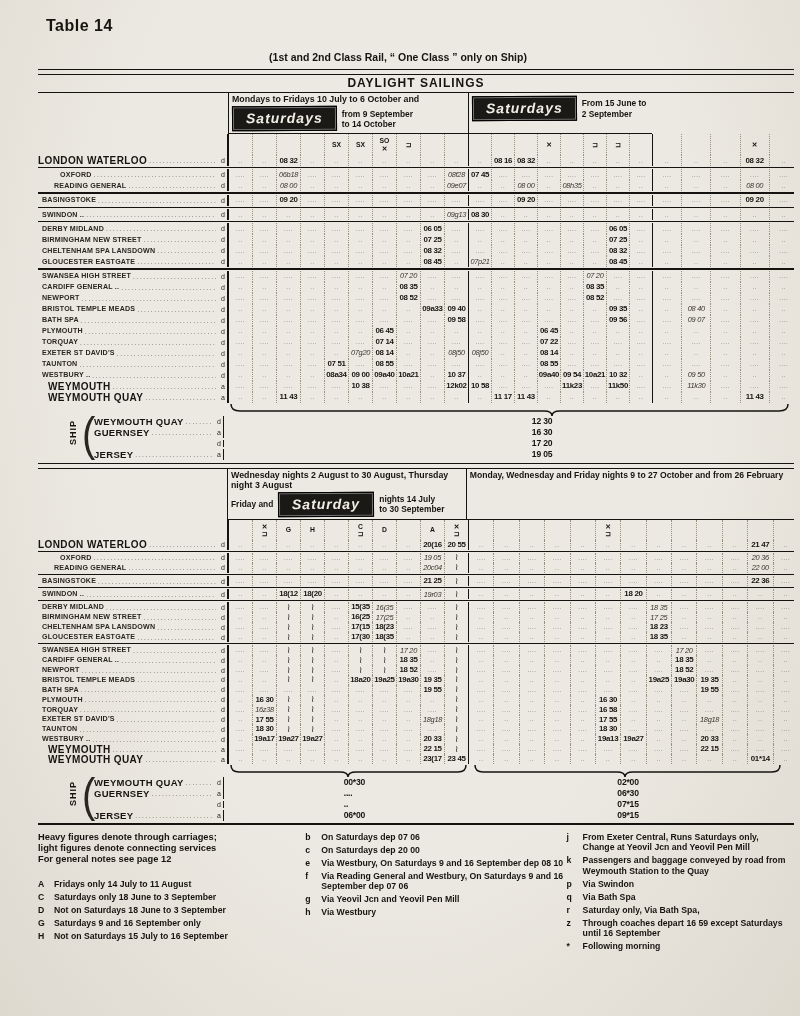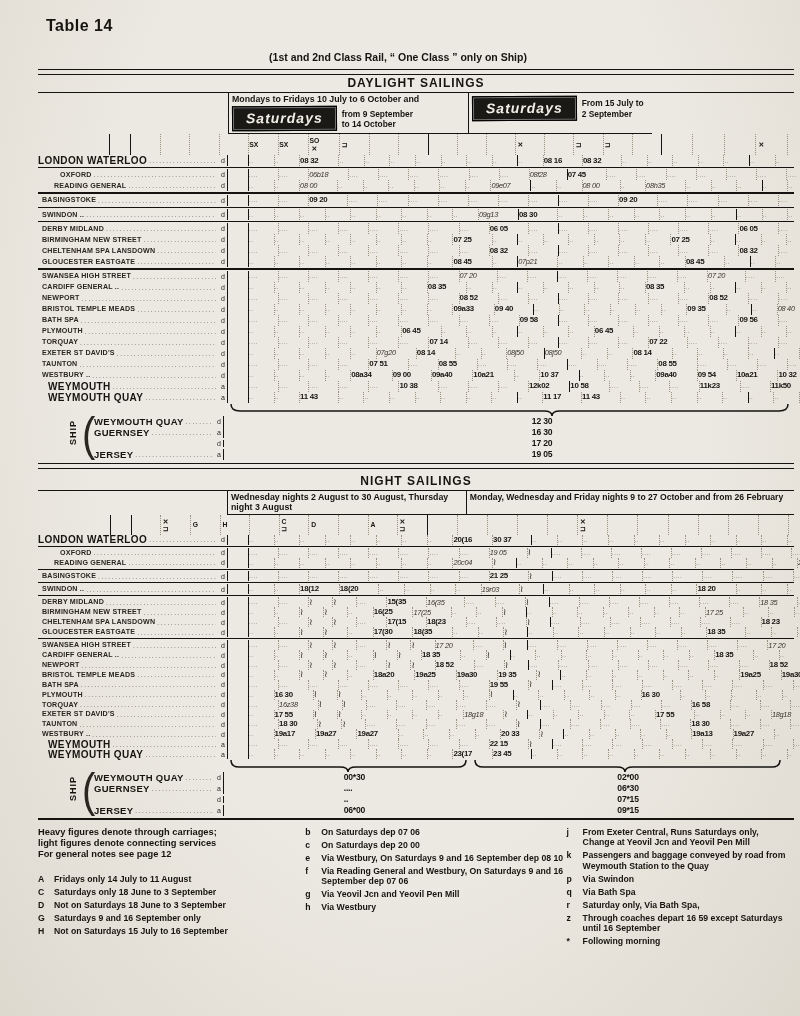--- a/index.html
+++ b/index.html
@@ -25,21 +25,21 @@
   .badge{display:inline-block;background:#1b1916;color:#f1eee6;font-style:italic;font-weight:800;
     font-size:14px;letter-spacing:1px;padding:3px 13px 4px;border:1px solid #000;transform:rotate(-.4deg);
     box-shadow:0 0 0 1px #777 inset;}
   .badgerow{display:flex;align-items:center;gap:5px;margin-top:2px;}
   .aftertxt{font-size:8.4px;font-weight:700;line-height:1.2;white-space:pre-line;}
   .sunbox{border:1.6px solid #15130f;background:#f0ede5;text-align:center;font-size:15px;font-weight:700;
     letter-spacing:.5px;padding:4px 0 5px;margin:2px 2px 2px 3px;}
   .g3sub{border-top:1.2px solid #15130f;text-align:center;font-size:8.2px;font-weight:700;padding-top:1px;}
   .nb p{margin:0 0 2px;font-size:8.6px;font-weight:700;line-height:1.2;}
   
-  .trow{display:flex;align-items:stretch;height:11px;gap:20px;}
+  .trow{display:flex;align-items:stretch;height:11px;}
   .night .trow{height:9.9px;}
   .symrow{height:21px;}
   .night .symrow{height:20px;}
   .label{width:190px;box-sizing:border-box;display:flex;align-items:center;border-right:1.6px solid #15130f;padding-right:2px;}
   .nm{white-space:nowrap;}
   .sm .nm{font-size:7.1px;font-weight:600;color:#2a2620;letter-spacing:.2px;}
   .big .nm{font-size:10px;font-weight:800;letter-spacing:.4px;}
   .leader{flex:1;overflow:hidden;white-space:nowrap;font-size:6.5px;letter-spacing:1.6px;color:#5c564d;margin:0 2px;}
   .da{font-size:7px;width:7px;text-align:right;color:#2a2620;}
   .cell{box-sizing:border-box;border-left:1px dotted #97907e;display:flex;flex-direction:column;align-items:center;justify-content:center;overflow:visible;}
@@ -95,21 +95,21 @@
           <div class="l1">Mondays to Fridays 10 July to 6 October and</div>
           <div class="badgerow">
             <span class="badge">Saturdays</span>
             <span class="aftertxt">from 9 September
 to 14 October</span>
           </div>
         </div>
         <div class="gb" style="width: 184px;">
           <div class="badgerow">
             <span class="badge">Saturdays</span>
-            <span class="aftertxt">From 15 July to
+            <span class="aftertxt">From 15 June to
 2 September</span>
           </div>
         </div>
       </div>
       <div class="trow symrow">
         <div class="label ">
           <span class="nm"></span>
         </div>
         <div class="cell sym gs" style="width: 24px;"></div>
         <div class="cell sym" style="width: 24px;"></div>
@@ -1806,26 +1806,31 @@
             <div class="sdata">
               <span class="shipval" style="left: 54%;">19 05</span>
             </div>
           </div>
         </div>
       </div>
     </div>
 
   <div class="rule2" style="margin-top:3px"></div>
 
-  <div class="sectitle" style="margin-top:4px">NIGHT SAILINGS</div>
   <div id="night-mount" class="night">
       <div class="band">
         <div class="bandspacer"></div>
         <div class="gb" style="width: 240px;">
           <div class="l1">Wednesday nights 2 August to 30 August, Thursday night 3 August</div>
+          <div class="badgerow">
+            <span class="aftertxt">Friday and</span>
+            <span class="badge">Saturday</span>
+            <span class="aftertxt">nights 14 July
+to 30 September</span>
+          </div>
         </div>
         <div class="gb nb" style="width: 329.94px;">
           <p>Monday, Wednesday  and  Friday nights  9  to  27  October and from 26 February</p>
         </div>
       </div>
       <div class="trow symrow">
         <div class="label ">
           <span class="nm"></span>
         </div>
         <div class="cell sym gs" style="width: 24px;"></div>
@@ -1899,21 +1904,21 @@
         <div class="cell" style="width: 24px;">
           <span class="v dots">..</span>
         </div>
         <div class="cell" style="width: 24px;">
           <span class="v dots">..</span>
         </div>
         <div class="cell" style="width: 24px;">
           <span class="v">20(16</span>
         </div>
         <div class="cell" style="width: 24px;">
-          <span class="v">30 37</span>
+          <span class="v">20 55</span>
         </div>
         <div class="cell gs" style="width: 25.38px;">
           <span class="v dots">..</span>
         </div>
         <div class="cell" style="width: 25.38px;">
           <span class="v dots">..</span>
         </div>
         <div class="cell" style="width: 25.38px;">
           <span class="v dots">..</span>
         </div>

